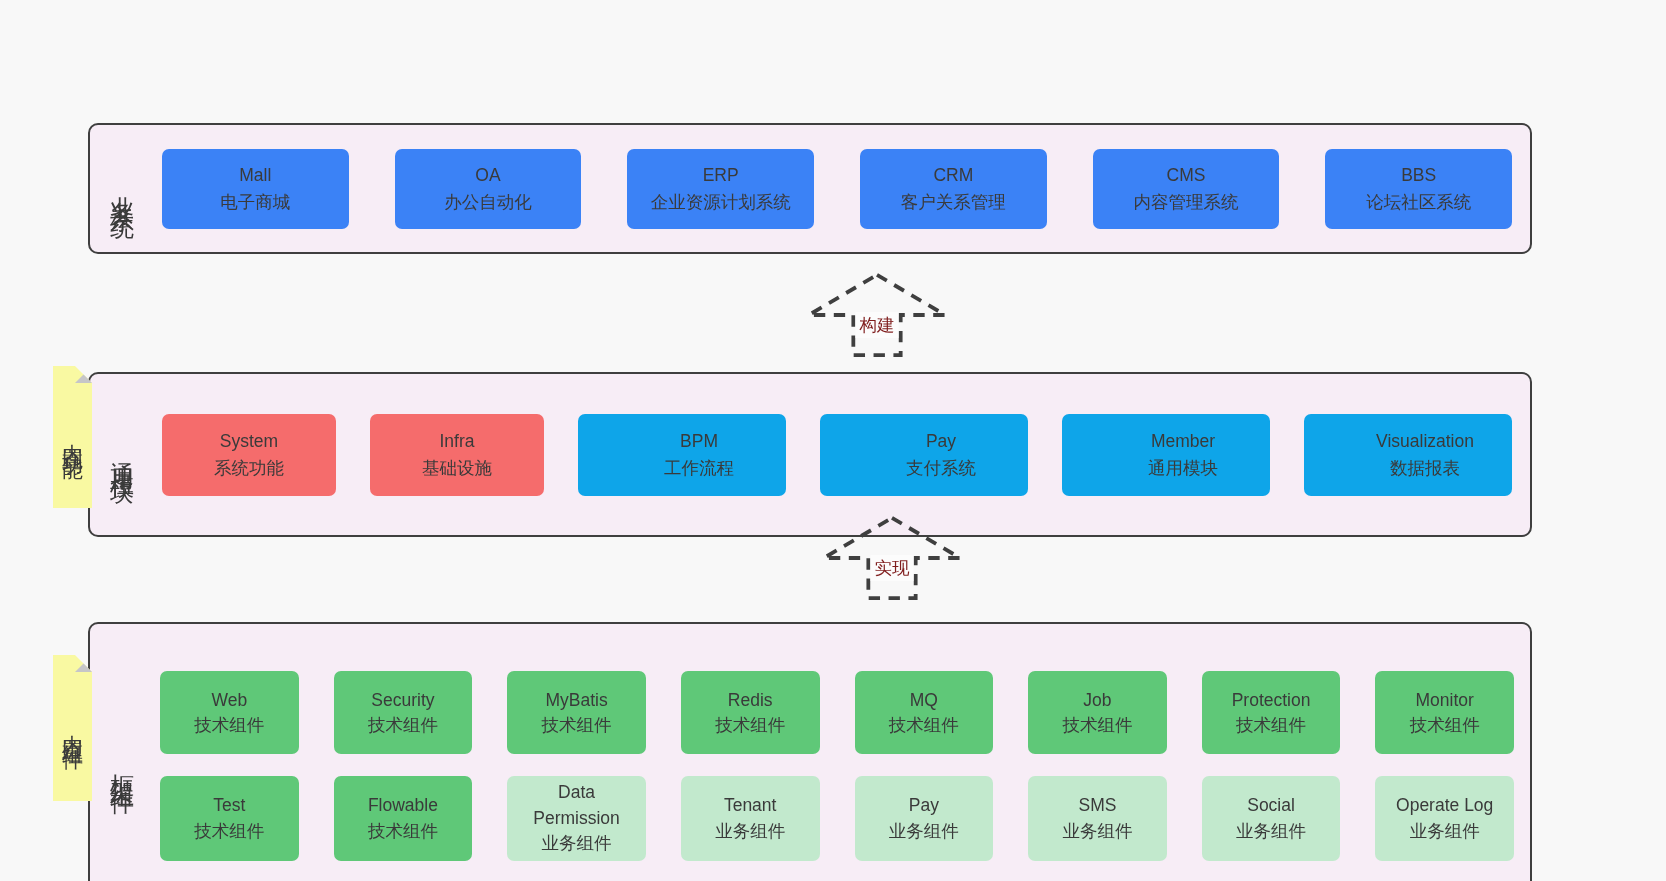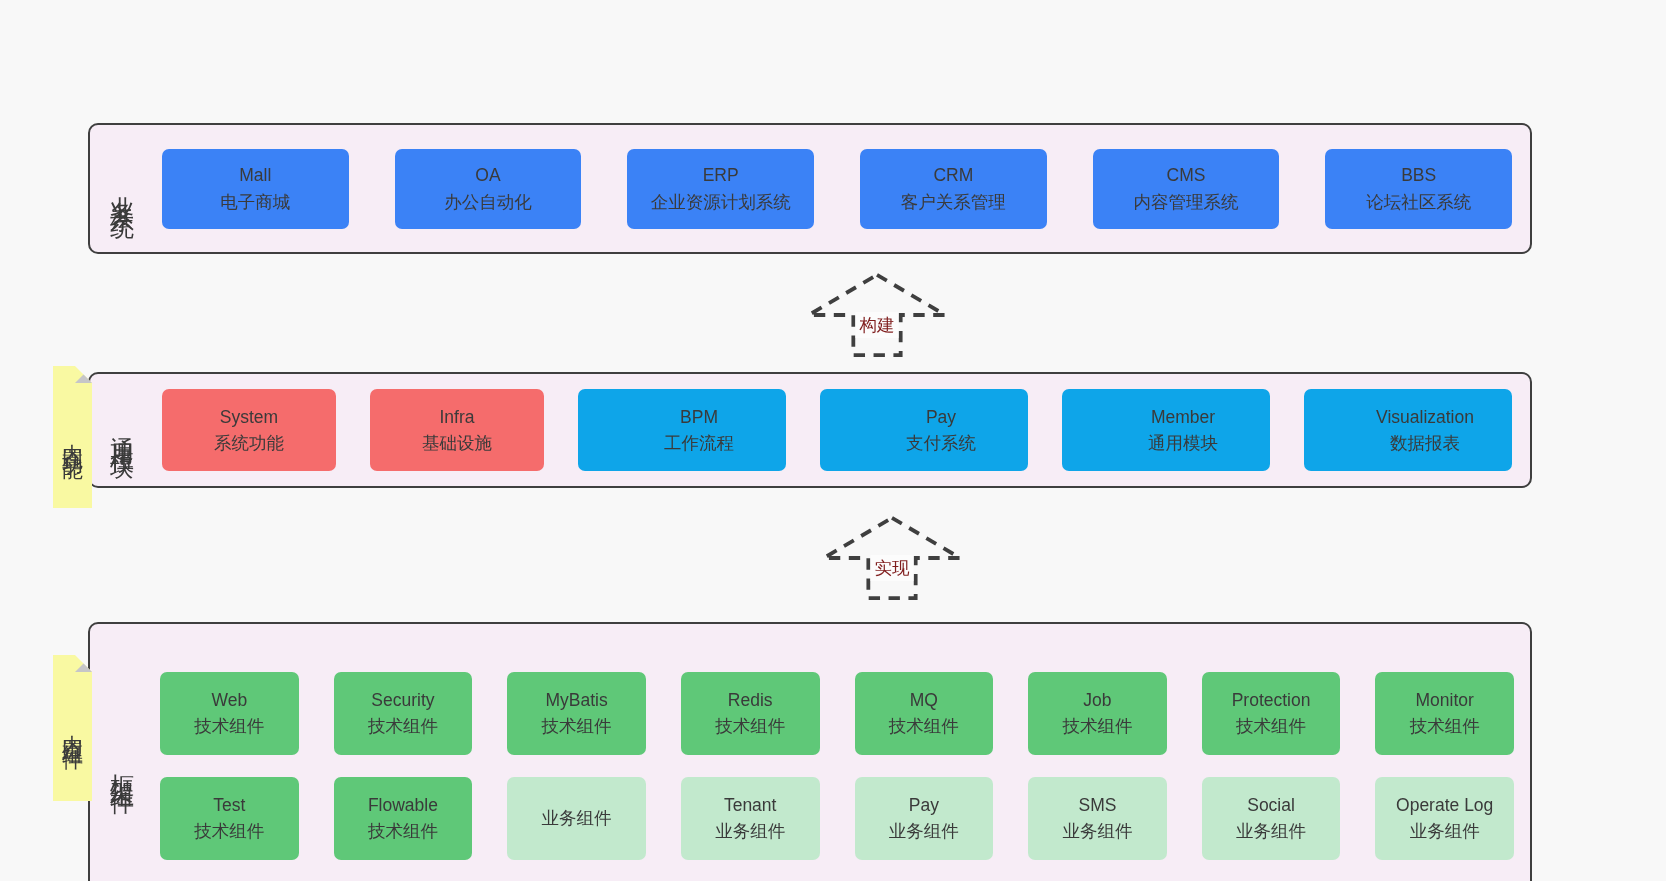--- a/index.html
+++ b/index.html
@@ -20,21 +20,21 @@
     left:88px;width:1444px;
     background:#f7edf6;
     border:2.5px solid #3f3f3f;
     border-radius:10px;
     box-sizing:border-box;
     display:flex;
     align-items:center;
     z-index:1;
   }
   .panel-business{top:123px;height:131px;}
-  .panel-modules{top:372px;height:116px;}
+  .panel-modules{top:372px;height:165px;}
   .panel-components{top:622px;height:288px;}
   .side-label{
     writing-mode:vertical-rl;
     text-orientation:upright;
     font-size:24px;
     letter-spacing:6px;
     color:#3a3a3a;
     margin-left:16px;
     white-space:nowrap;
     flex:0 0 auto;
@@ -252,20 +252,21 @@
       <div class="boxes">
         <div class="box green-dark">
           <span>Test</span>
           <span>技术组件</span>
         </div>
         <div class="box green-dark">
           <span>Flowable</span>
           <span>技术组件</span>
         </div>
         <div class="box green-light">
+          <span>Data Permission</span>
           <span>业务组件</span>
         </div>
         <div class="box green-light">
           <span>Tenant</span>
           <span>业务组件</span>
         </div>
         <div class="box green-light">
           <span>Pay</span>
           <span>业务组件</span>
         </div>

